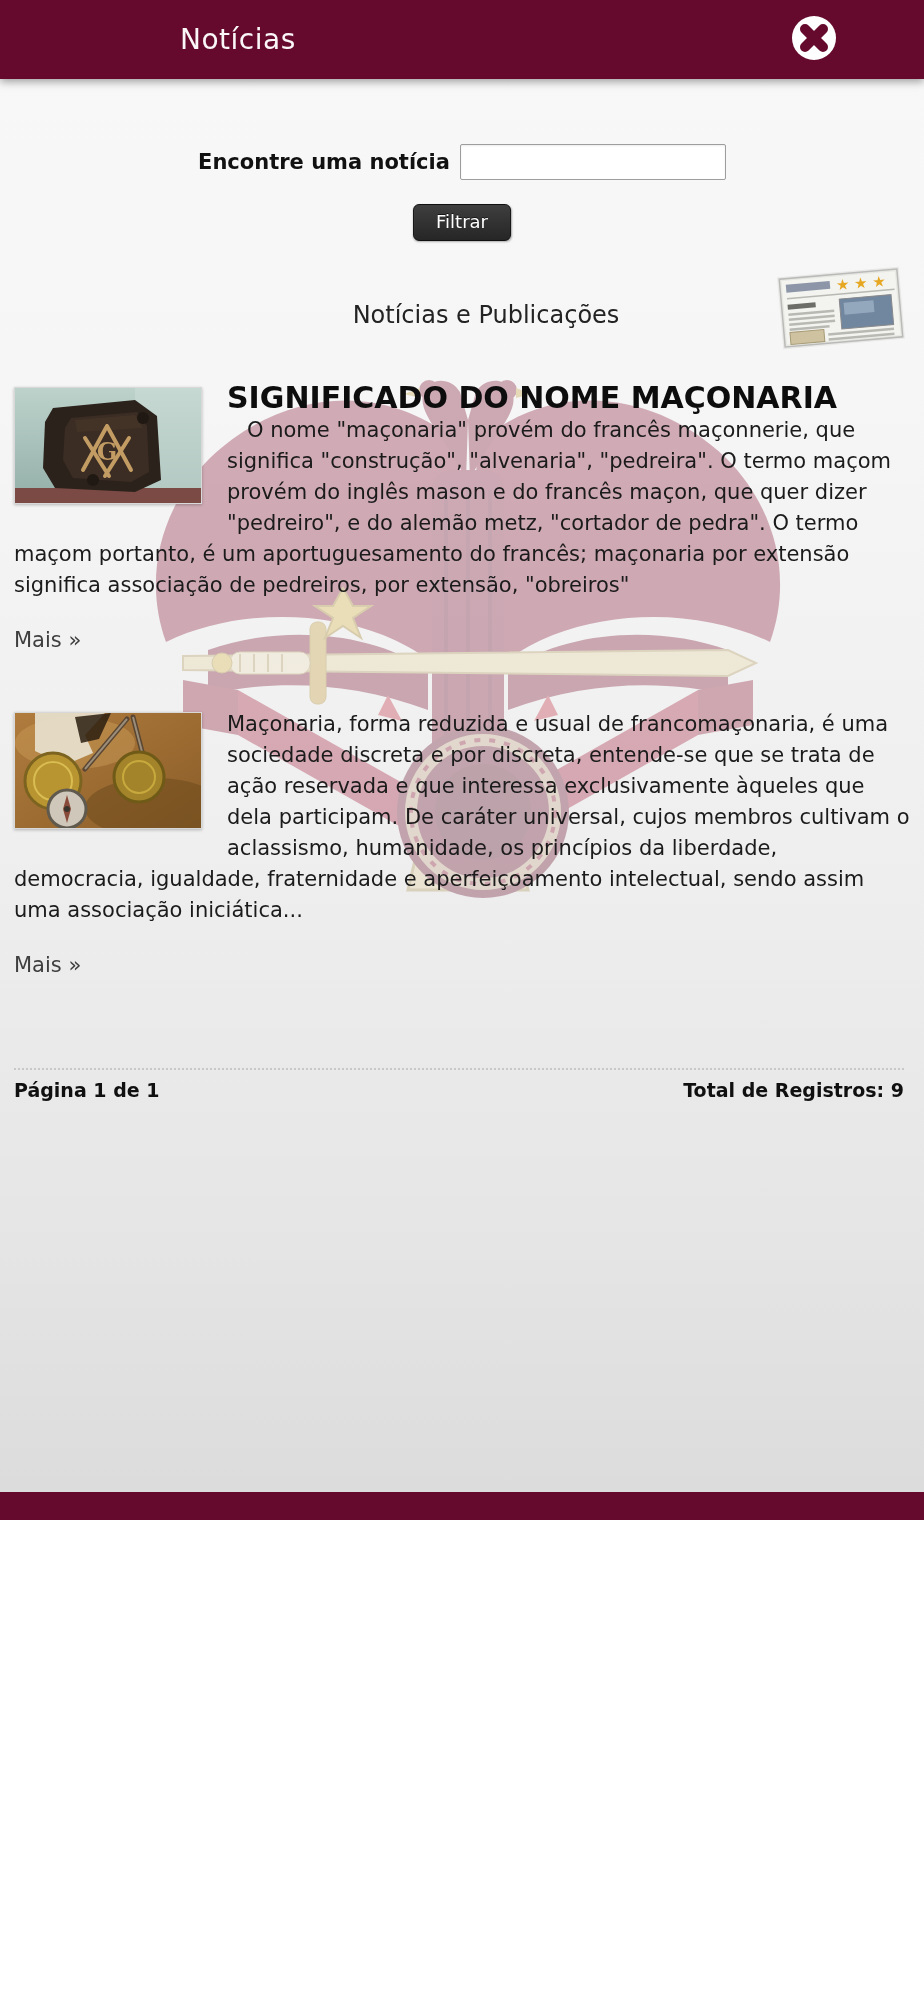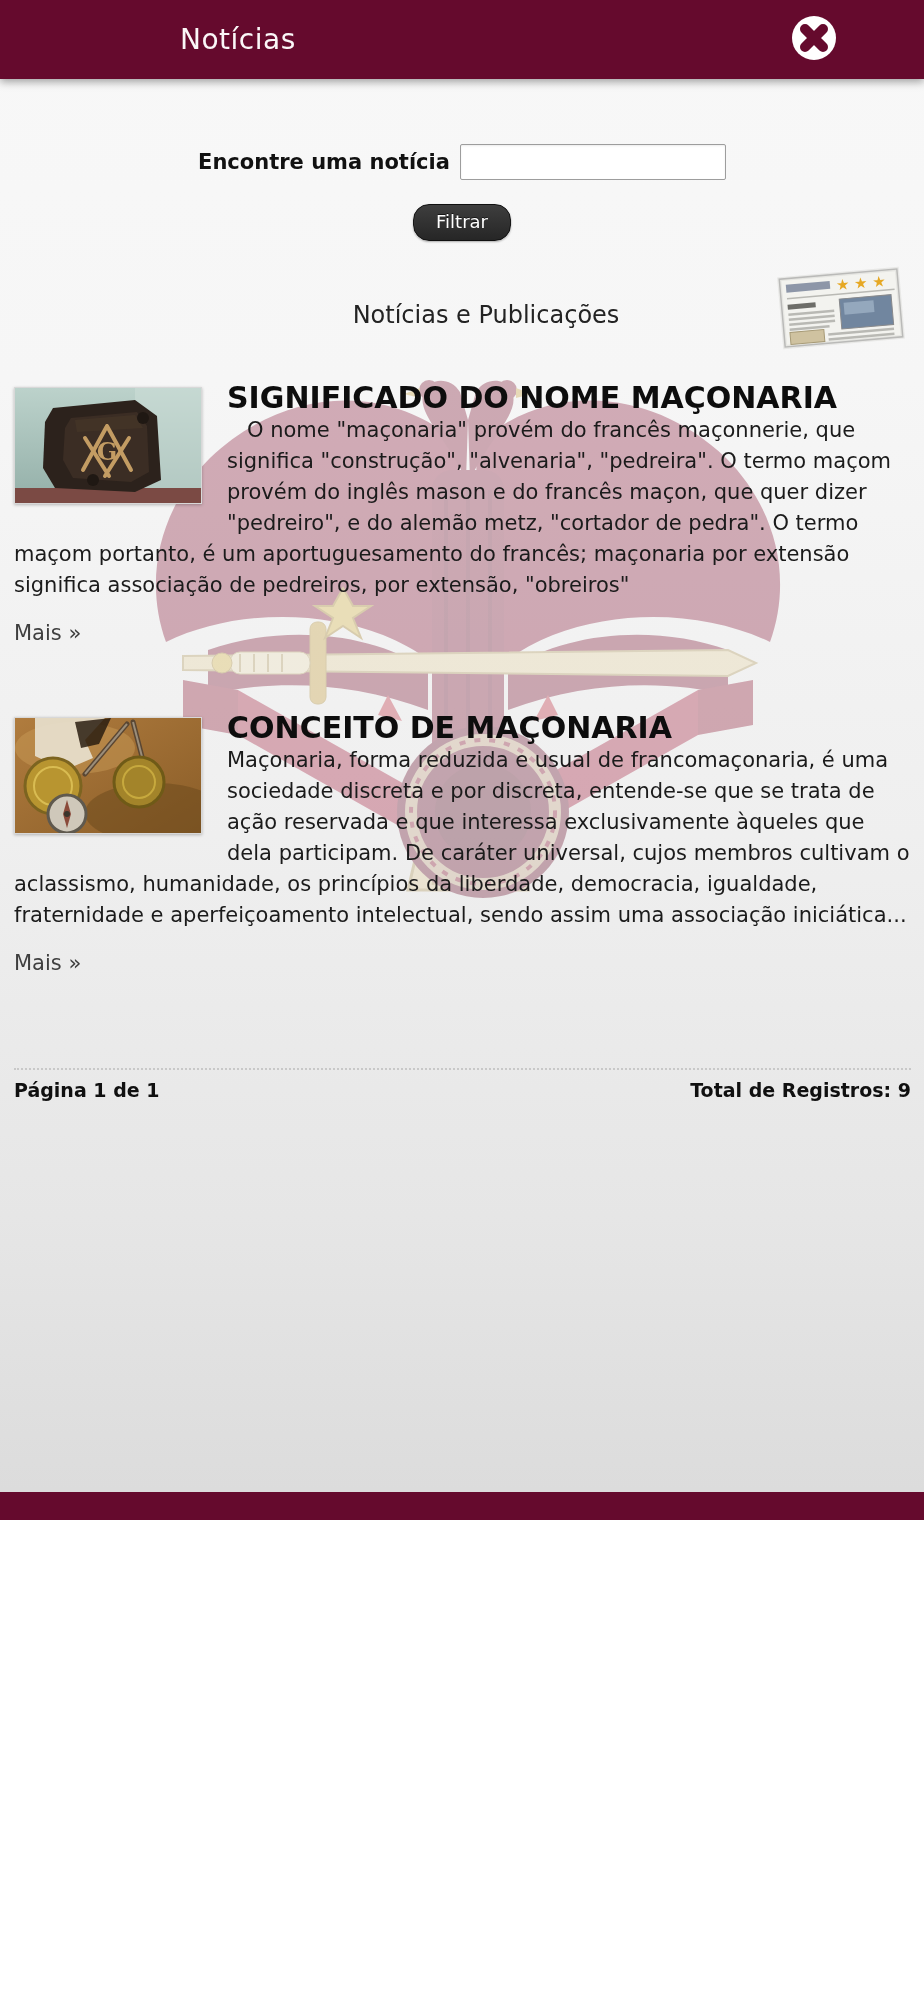--- a/index.html
+++ b/index.html
@@ -13,41 +13,41 @@
   .close-btn{position:absolute;right:86px;top:14px;width:48px;height:48px;border:none;background:transparent;
              padding:0;cursor:pointer;}
   
   .search-row{position:absolute;top:144px;left:0;width:100%;display:flex;justify-content:center;
               align-items:center;z-index:4;}
   .search-label{font-size:21px;font-weight:bold;color:#111;margin-right:10px;}
   .search-input{width:252px;height:34px;border:1px solid #9d9d9d;border-radius:2px;background:#fff;
                 font-size:19px;padding:0 6px;box-shadow:inset 0 1px 2px rgba(0,0,0,.08);}
   .filter-btn{position:absolute;top:204px;left:50%;transform:translateX(-50%);z-index:4;
               background:linear-gradient(#3e3e3e,#262626);color:#fff;border:1px solid #101010;
-              border-radius:16px;font-size:18px;font-family:inherit;padding:6px 22px 8px;
+              border-radius:6px;font-size:18px;font-family:inherit;padding:6px 22px 8px;
               text-shadow:0 -1px 0 rgba(0,0,0,.6);box-shadow:0 1px 2px rgba(0,0,0,.3);cursor:pointer;}
   
   .section-title{position:absolute;top:301px;left:0;width:100%;text-align:center;font-size:24px;
                  color:#232323;z-index:4;padding-left:24px;}
   .newspaper-icon{position:absolute;top:262px;right:16px;z-index:4;}
   
   .watermark{position:absolute;left:88px;top:350px;z-index:1;opacity:.34;pointer-events:none;}
   
   .content{position:absolute;top:372px;left:14px;right:14px;z-index:3;}
   .news-item{overflow:visible;}
   .news-item::after{content:"";display:block;clear:both;}
   .thumb{float:left;width:186px;height:115px;margin:3px 25px 10px 0;border:1px solid #d8d8d8;
          box-shadow:0 1px 3px rgba(0,0,0,.25);background:#fff;}
   .item-title{font-size:30px;font-weight:bold;color:#0d0d0d;margin:12px 0 3px;line-height:28px;}
   .excerpt{font-size:21px;line-height:31px;color:#1b1b1b;margin:0;}
   .news-item.first .excerpt{text-indent:20px;}
-  .more-link{display:inline-block;margin-top:20px;font-size:21px;color:#3f3f3f;text-decoration:none;cursor:pointer;}
+  .more-link{display:inline-block;margin-top:27px;font-size:21px;color:#3f3f3f;text-decoration:none;cursor:pointer;}
   .item-gap{height:57px;clear:both;}
   
-  .list-footer{position:absolute;top:1068px;left:14px;right:13px;z-index:3;
+  .list-footer{position:absolute;top:1068px;left:14px;right:20px;z-index:3;
                border-top:2px dotted #c8c8c8;padding-top:9px;display:flex;justify-content:space-between;}
   .list-footer span{font-size:19px;font-weight:bold;color:#101010;}
   
   .bottom-bar{position:absolute;left:0;right:0;bottom:0;height:28px;background:#650a2d;z-index:5;}
 </style>
 </head>
 <body>
 
 <div class="page">
 
@@ -207,21 +207,20 @@
 
         <circle cx="124" cy="64" r="25" fill="#a3842a" stroke="#6f5a17" stroke-width="3"></circle>
         <circle cx="124" cy="64" r="16" fill="none" stroke="#c7a93e" stroke-width="2"></circle>
         <circle cx="38" cy="68" r="28" fill="#b89530" stroke="#7c6420" stroke-width="3"></circle>
         <circle cx="38" cy="68" r="19" fill="none" stroke="#d9bc52" stroke-width="2"></circle>
 
         <circle cx="52" cy="96" r="19" fill="#cfc8ba" stroke="#5f594e" stroke-width="3"></circle>
         <path d="M52 82 L56 96 L52 110 L48 96 Z" fill="#8a4a3a"></path>
         <circle cx="52" cy="96" r="3" fill="#3a352c"></circle>
       </svg>
-      <div class="item-title">CONCEITO DE MAÇONARIA</div>
       <p class="excerpt">Maçonaria, forma reduzida e usual de francomaçonaria, é uma sociedade discreta e por discreta, entende-se que se trata de ação reservada e que interessa exclusivamente àqueles que dela participam. De caráter universal, cujos membros cultivam o aclassismo, humanidade, os princípios da liberdade, democracia, igualdade, fraternidade e aperfeiçoamento intelectual, sendo assim uma associação iniciática...</p>
       <a class="more-link">Mais »</a>
     </div>
 
   </div>
 
   <div class="list-footer">
     <span>Página 1 de 1</span>
     <span>Total de Registros: 9</span>
   </div>

